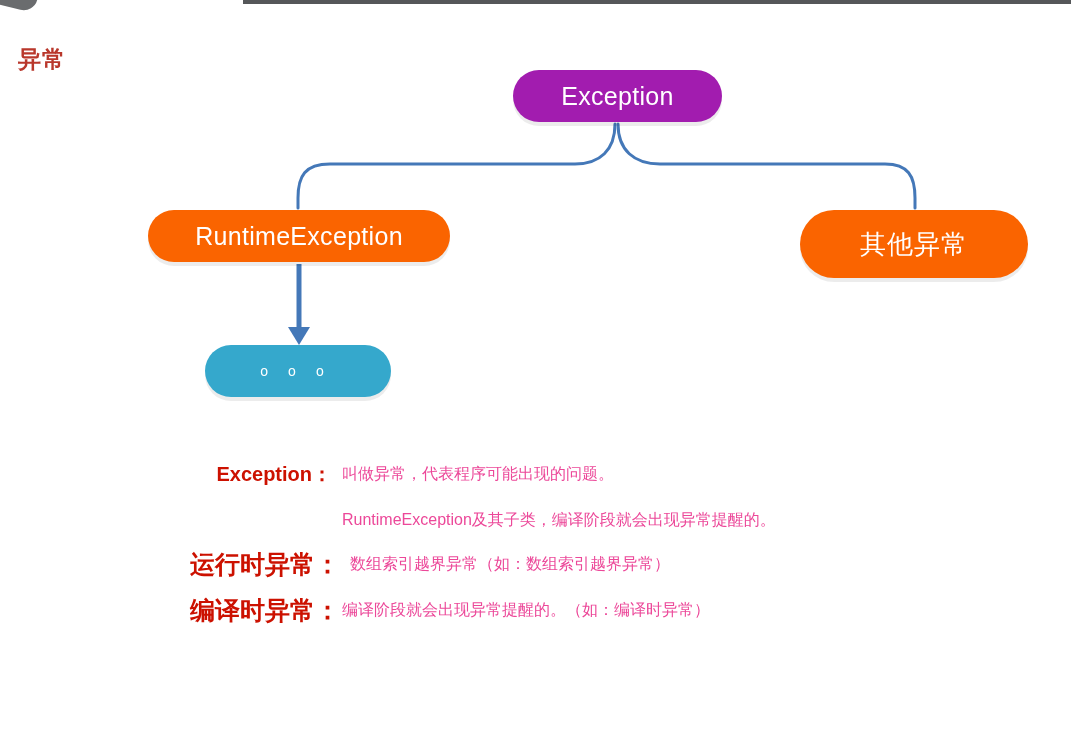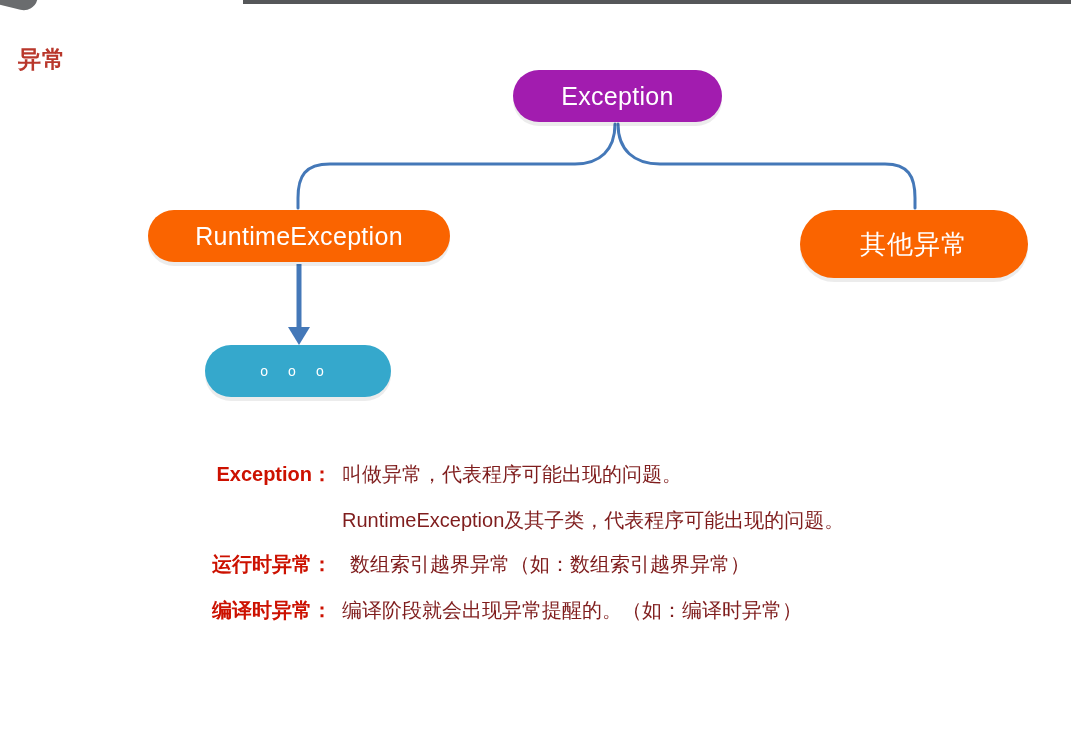--- a/index.html
+++ b/index.html
@@ -139,32 +139,32 @@
     width: 870px;
   }
   .desc-row {
     display: flex;
     align-items: flex-end;
     margin-bottom: 2px;
   }
   .desc-label {
     color: #cc1100;
     font-weight: bold;
-    font-size: 20px;
+    font-size: 25px;
     text-align: right;
     width: 142px;
     flex: 0 0 142px;
     line-height: 44px;
     white-space: nowrap;
   }
   .desc-label.latin { font-size: 20px; }
   .desc-body {
     flex: 1 1 auto;
-    color: #7f1d1d;
-    font-size: 20px;
+    color: #ec4899;
+    font-size: 16px;
     line-height: 44px;
     padding-left: 10px;
   }
   .desc-body .line2 {
     display: block;
     padding-left: 14px;
   }
   .desc-body .line2.indent-sm { padding-left: 8px; }
 </style>
 </head>
@@ -214,21 +214,21 @@
   <div class="desc-row">
     <div class="desc-label latin">Exception：</div>
     <div class="desc-body">
       <span>叫做异常，代表程序可能出现的问题。</span>
     </div>
   </div>
 
   <div class="desc-row">
     <div class="desc-label">运行时异常：</div>
     <div class="desc-body">
-      <span>RuntimeException及其子类，代表程序可能出现的问题。</span>
+      <span>RuntimeException及其子类，编译阶段就会出现异常提醒的。</span>
       <span class="line2 indent-sm">数组索引越界异常（如：数组索引越界异常）</span>
     </div>
   </div>
 
   <div class="desc-row">
     <div class="desc-label">编译时异常：</div>
     <div class="desc-body">
       <span>编译阶段就会出现异常提醒的。（如：编译时异常）</span>
     </div>
   </div>

